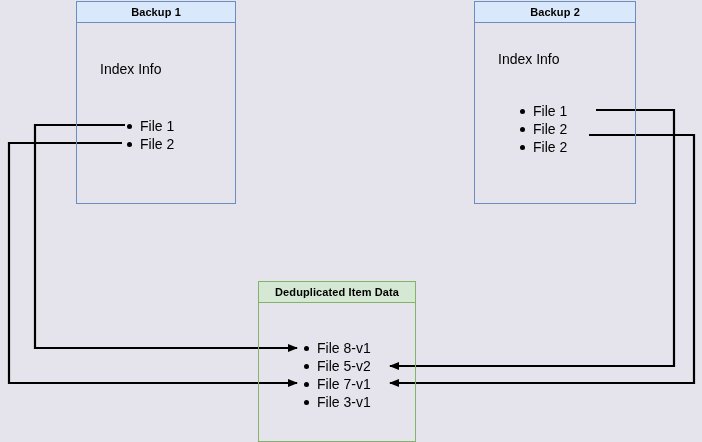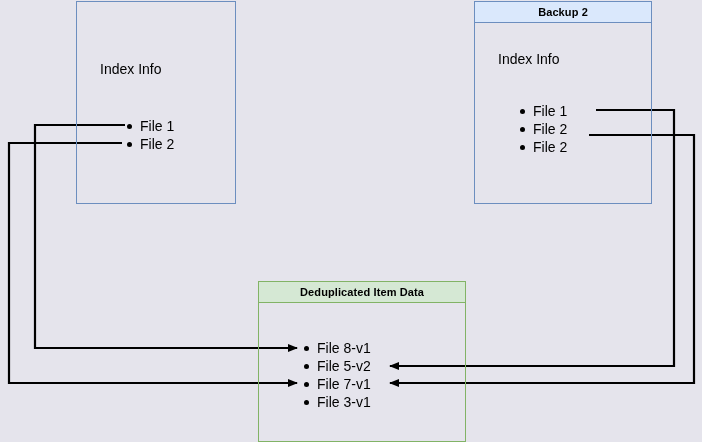--- a/index.html
+++ b/index.html
@@ -116,39 +116,40 @@
 
     <path d="M122,143 L9,143 L9,383 L297,383" fill="none" stroke="#000000" stroke-width="2.2" marker-end="url(#arrowEnd)"></path>
 
     <path d="M596,110 L674,110 L674,366 L390,366" fill="none" stroke="#000000" stroke-width="2.2" marker-end="url(#arrowEnd)"></path>
 
     <path d="M589,135 L694,135 L694,383 L390,383" fill="none" stroke="#000000" stroke-width="2.2" marker-end="url(#arrowEnd)"></path>
   </svg>
 
   <div class="node-box" style="left:76px; top:1px; width:160px; height:203px;">
     <div class="box-frame"></div>
+    <div class="node-header">Backup 1</div>
     <div class="node-subtitle" style="left:24px; top:60px;">Index Info</div>
     <ul class="node-list" style="left:49px; top:116px;">
       <li>File 1</li>
       <li>File 2</li>
     </ul>
   </div>
 
-  <div class="node-box" style="left:474px; top:1px; width:178px; height:203px;padding-left:24px;">
+  <div class="node-box" style="left:474px; top:1px; width:162px; height:203px;padding-left:24px;">
     <div class="box-frame"></div>
     <div class="node-header">Backup 2</div>
     <div class="node-subtitle" style="left:24px; top:50px;">Index Info</div>
     <ul class="node-list" style="left:44px; top:101px;">
       <li>File 1</li>
       <li>File 2</li>
       <li>File 2</li>
     </ul>
   </div>
 
-  <div class="node-box green" style="left:258px; top:281px; width:208px; height:161px;">
+  <div class="node-box green" style="left:258px; top:281px; width:158px; height:161px;">
     <div class="box-frame"></div>
     <div class="node-header">Deduplicated Item Data</div>
     <ul class="node-list wide" style="left:44px; top:58px;">
       <li>File 8-v1</li>
       <li>File 5-v2</li>
       <li>File 7-v1</li>
       <li>File 3-v1</li>
     </ul>
   </div>
 

